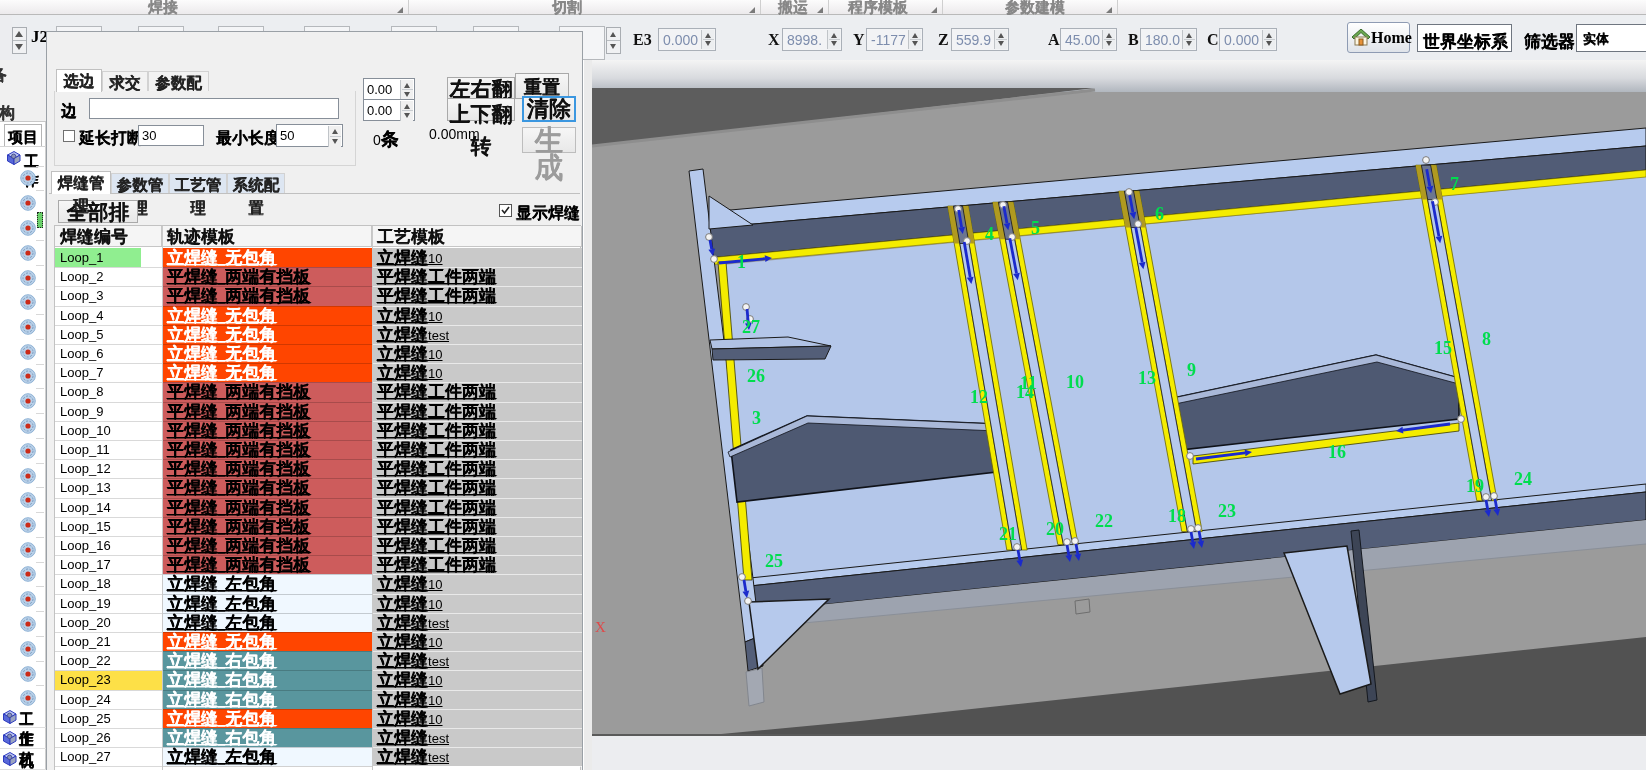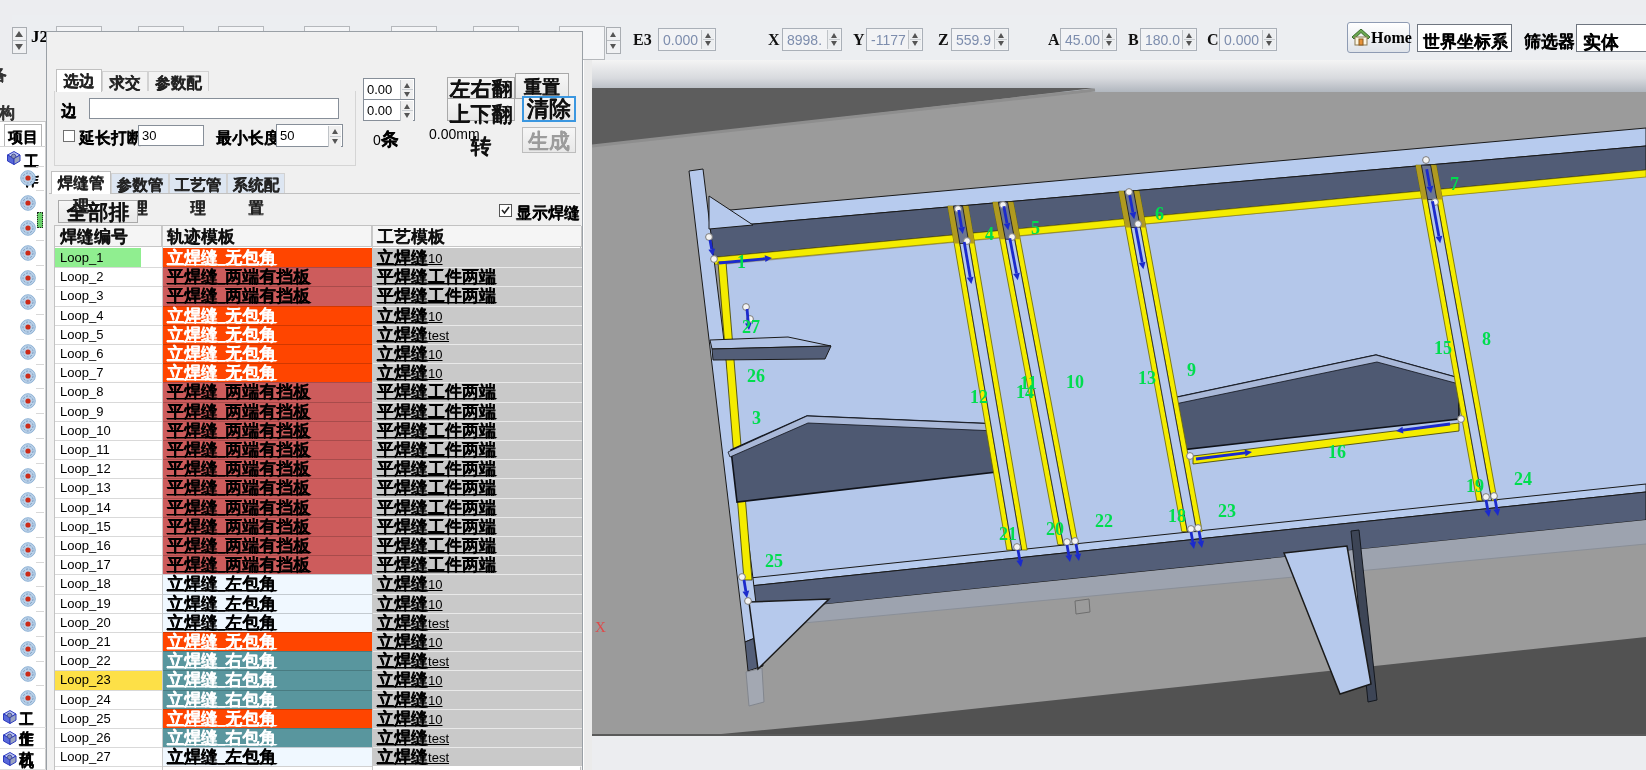--- a/index.html
+++ b/index.html
@@ -38,20 +38,37 @@
 
 #wtable{position:absolute;left:7px;top:193px;width:527px;height:546px;background:#fff;border:1px solid #c2c2c2;font-size:13px;}
 .th{position:absolute;top:0;height:21px;background:#f5f5f5;border-bottom:1px solid #c6c6c6;border-right:1px solid #c6c6c6;line-height:21px;padding-left:5px;color:#111;}
 .tr{position:absolute;height:19.2px;line-height:19px;padding-left:5px;white-space:nowrap;overflow:hidden;}
 .tr.c2,.tr.c3{text-decoration:underline;}
 .hl1{position:absolute;height:1px;background:#d9d9d9;}
 .hl2{position:absolute;height:1px;background:rgba(0,0,0,0.18);}
 .vl{position:absolute;width:1px;background:#c9c9c9;top:0;}
 </style></head><body>
 <div id="app">
+<div id="ribbon">
+      <div class="rlab cs" style="left:148px">焊接</div>
+      <div class="rlab cs" style="left:552px">切割</div>
+      <div class="rlab cs" style="left:778px">搬运</div>
+      <div class="rlab cs" style="left:848px">程序模板</div>
+      <div class="rlab cs" style="left:1005px">参数建模</div>
+      <div class="rsep" style="left:408px"></div>
+      <div class="rtri" style="left:397px"></div>
+      <div class="rsep" style="left:760px"></div>
+      <div class="rtri" style="left:749px"></div>
+      <div class="rsep" style="left:828px"></div>
+      <div class="rtri" style="left:817px"></div>
+      <div class="rsep" style="left:942px"></div>
+      <div class="rtri" style="left:931px"></div>
+      <div class="rsep" style="left:1117px"></div>
+      <div class="rtri" style="left:1106px"></div>
+    </div>
     <div id="toolbar">
       <div class="abs" style="left:0;top:12px;width:15px;height:27px;background:#f0f1f3;border:1px solid #a9adb2">
         <div style="position:absolute;left:2px;top:3px;border-left:4px solid transparent;border-right:4px solid transparent;border-bottom:6px solid #555"></div>
         <div style="position:absolute;left:0;top:12px;width:13px;height:1px;background:#b8bcc0"></div>
         <div style="position:absolute;left:2px;bottom:3px;border-left:4px solid transparent;border-right:4px solid transparent;border-top:6px solid #555"></div>
       </div>
       <div class="abs" style="left:19px;top:12px;font-family:'Liberation Serif',serif;font-weight:bold;font-size:17px">J2</div>
       <div class="ghost" style="left:44px;width:46px"></div>
       <div class="ghost" style="left:126px;width:46px"></div>
       <div class="ghost" style="left:206px;width:46px"></div>
@@ -120,21 +137,21 @@
           <rect x="7" y="10" width="4" height="6" fill="#e69138" stroke="#8a5a1f" stroke-width="1"></rect>
         </svg>
         <span style="position:absolute;left:23px;top:6px;font-family:'Liberation Serif',serif;font-weight:bold;font-size:16px">Home</span>
       </div>
       <div class="abs" style="left:1405px;top:9px;width:95px;height:28px;background:#fff;border:1px solid #6f7680;">
         <span class="cs" style="position:absolute;left:5px;top:5px;font-size:17px">世界坐标系</span>
         <span style="position:absolute;right:6px;top:8px;width:8px;height:8px;border-left:2px solid #444;border-bottom:2px solid #444;transform:rotate(-45deg)"></span>
       </div>
       <div class="abs cs" style="left:1512px;top:15px;font-size:17px">筛选器：</div>
       <div class="abs" style="left:1564px;top:9px;width:82px;height:28px;background:#fff;border:1px solid #6f7680;">
-        <span class="cs" style="position:absolute;left:6px;top:5px;font-size:18px">实体</span>
+        <span class="cs" style="position:absolute;left:6px;top:5px;font-size:13px">实体</span>
       </div>
     </div>
     <div id="leftpanel">
       <div class="abs" style="left:0;top:0;width:46px;height:62px;background:#f0f0f0;border-bottom:1px solid #c8c8c8">
         <span class="cs" style="position:absolute;left:-9px;top:5px;font-size:16px;color:#333">备</span>
         <span class="cs" style="position:absolute;left:-1px;top:43px;font-size:16px;color:#333">构</span>
       </div>
       <div class="abs" style="left:4px;top:64px;width:38px;height:22px;background:#fff;border:1px solid #b5b5b5;border-bottom:none">
         <span class="cs" style="position:absolute;left:3px;top:3px;font-size:15px">项目</span>
       </div>
@@ -478,21 +495,21 @@
         </span></div>
       <div class="tbox" style="left:316px;top:67px;width:52px;height:22px;font-size:13px;padding:3px 0 0 3px">0.00<span class="updown" style="height:20px;background:#f0f0f0">
           <i style="top:9px"></i>
         </span></div>
       <div class="btn" style="left:400px;top:45px;width:68px;height:23px;font-size:16px;line-height:22px"><span class="cj">左右翻转</span></div>
       <div class="btn" style="left:468px;top:41px;width:54px;height:26px;font-size:14px;line-height:25px"><span class="cj">重置</span></div>
       <div class="btn" style="left:400px;top:66px;width:68px;height:23px;font-size:16px;line-height:30px"><span class="cj">上下翻转</span></div>
       <div class="btn" style="left:475px;top:64px;width:54px;height:26px;border:2px solid #3b97e0;font-size:17px;line-height:22px"><span class="cj">清除</span></div>
       <div class="abs" style="left:326px;top:94px;font-size:14px">0<span class="cj">条</span></div>
       <div class="abs" style="left:382px;top:94px;font-size:14px">0.00mm</div>
-      <div class="btn" style="left:475px;top:95px;width:54px;height:26px;color:#9c9c9c;border-color:#bdbdbd;font-size:16px;line-height:25px"><span class="cj">生成</span></div>
+      <div class="btn" style="left:475px;top:95px;width:54px;height:26px;color:#9c9c9c;border-color:#bdbdbd;font-size:22px;line-height:25px"><span class="cj">生成</span></div>
       <div class="dtab sel" style="left:4px;width:60px;top:141px;z-index:2"><span class="cj">焊缝管理</span></div>
       <div class="dtab" style="left:64px;width:58px;top:141px;background:#dde6f2"><span class="cj">参数管理</span></div>
       <div class="dtab" style="left:122px;width:58px;top:141px;background:#dde6f2"><span class="cj">工艺管理</span></div>
       <div class="dtab" style="left:180px;width:58px;top:141px;background:#dde6f2"><span class="cj">系统配置</span></div>
       <div class="abs" style="left:2px;top:161px;width:531px;height:1px;background:#c0c0c0"></div>
       <div class="btn" style="left:11px;top:168px;width:80px;height:23px;font-size:16px;line-height:22px"><span class="cj">全部排序</span></div>
       <div class="abs" style="left:452px;top:172px;width:13px;height:13px;background:#fff;border:1px solid #555">
         <svg width="11" height="11" viewBox="0 0 11 11" style="position:absolute;left:0;top:0">
           <polyline points="2,5 4.5,8 9,2" fill="none" stroke="#222" stroke-width="1.6"></polyline>
         </svg>

